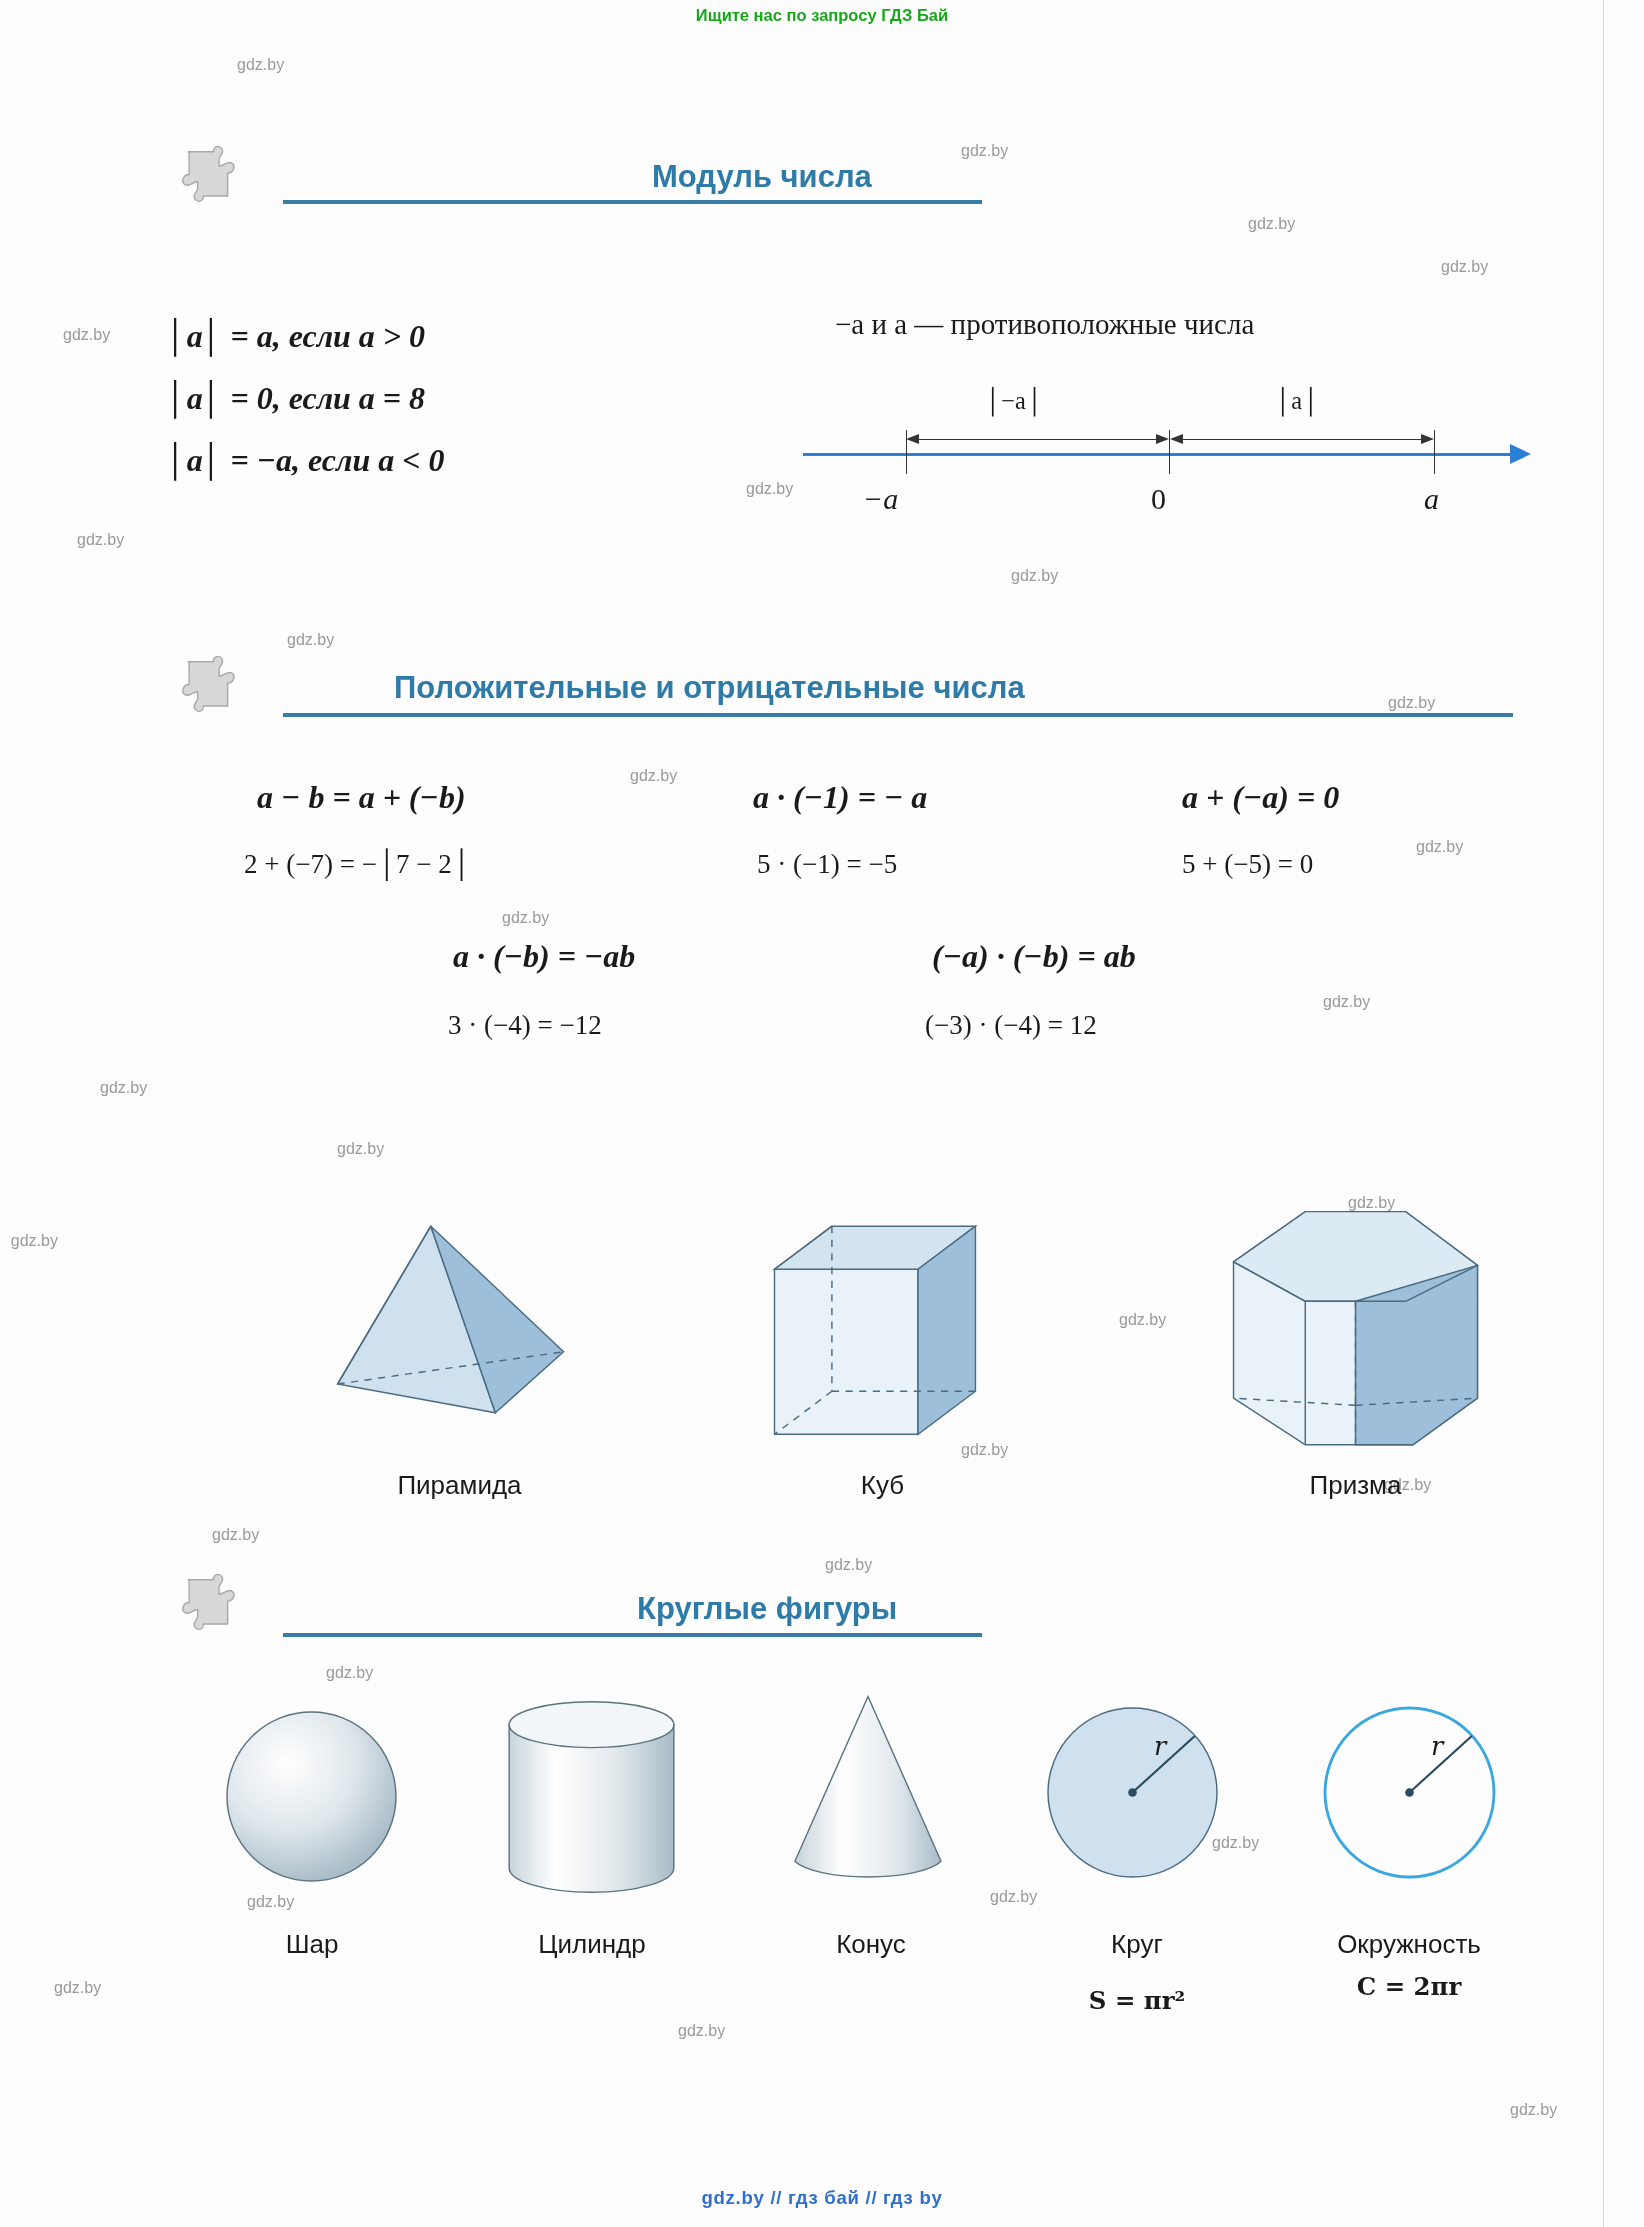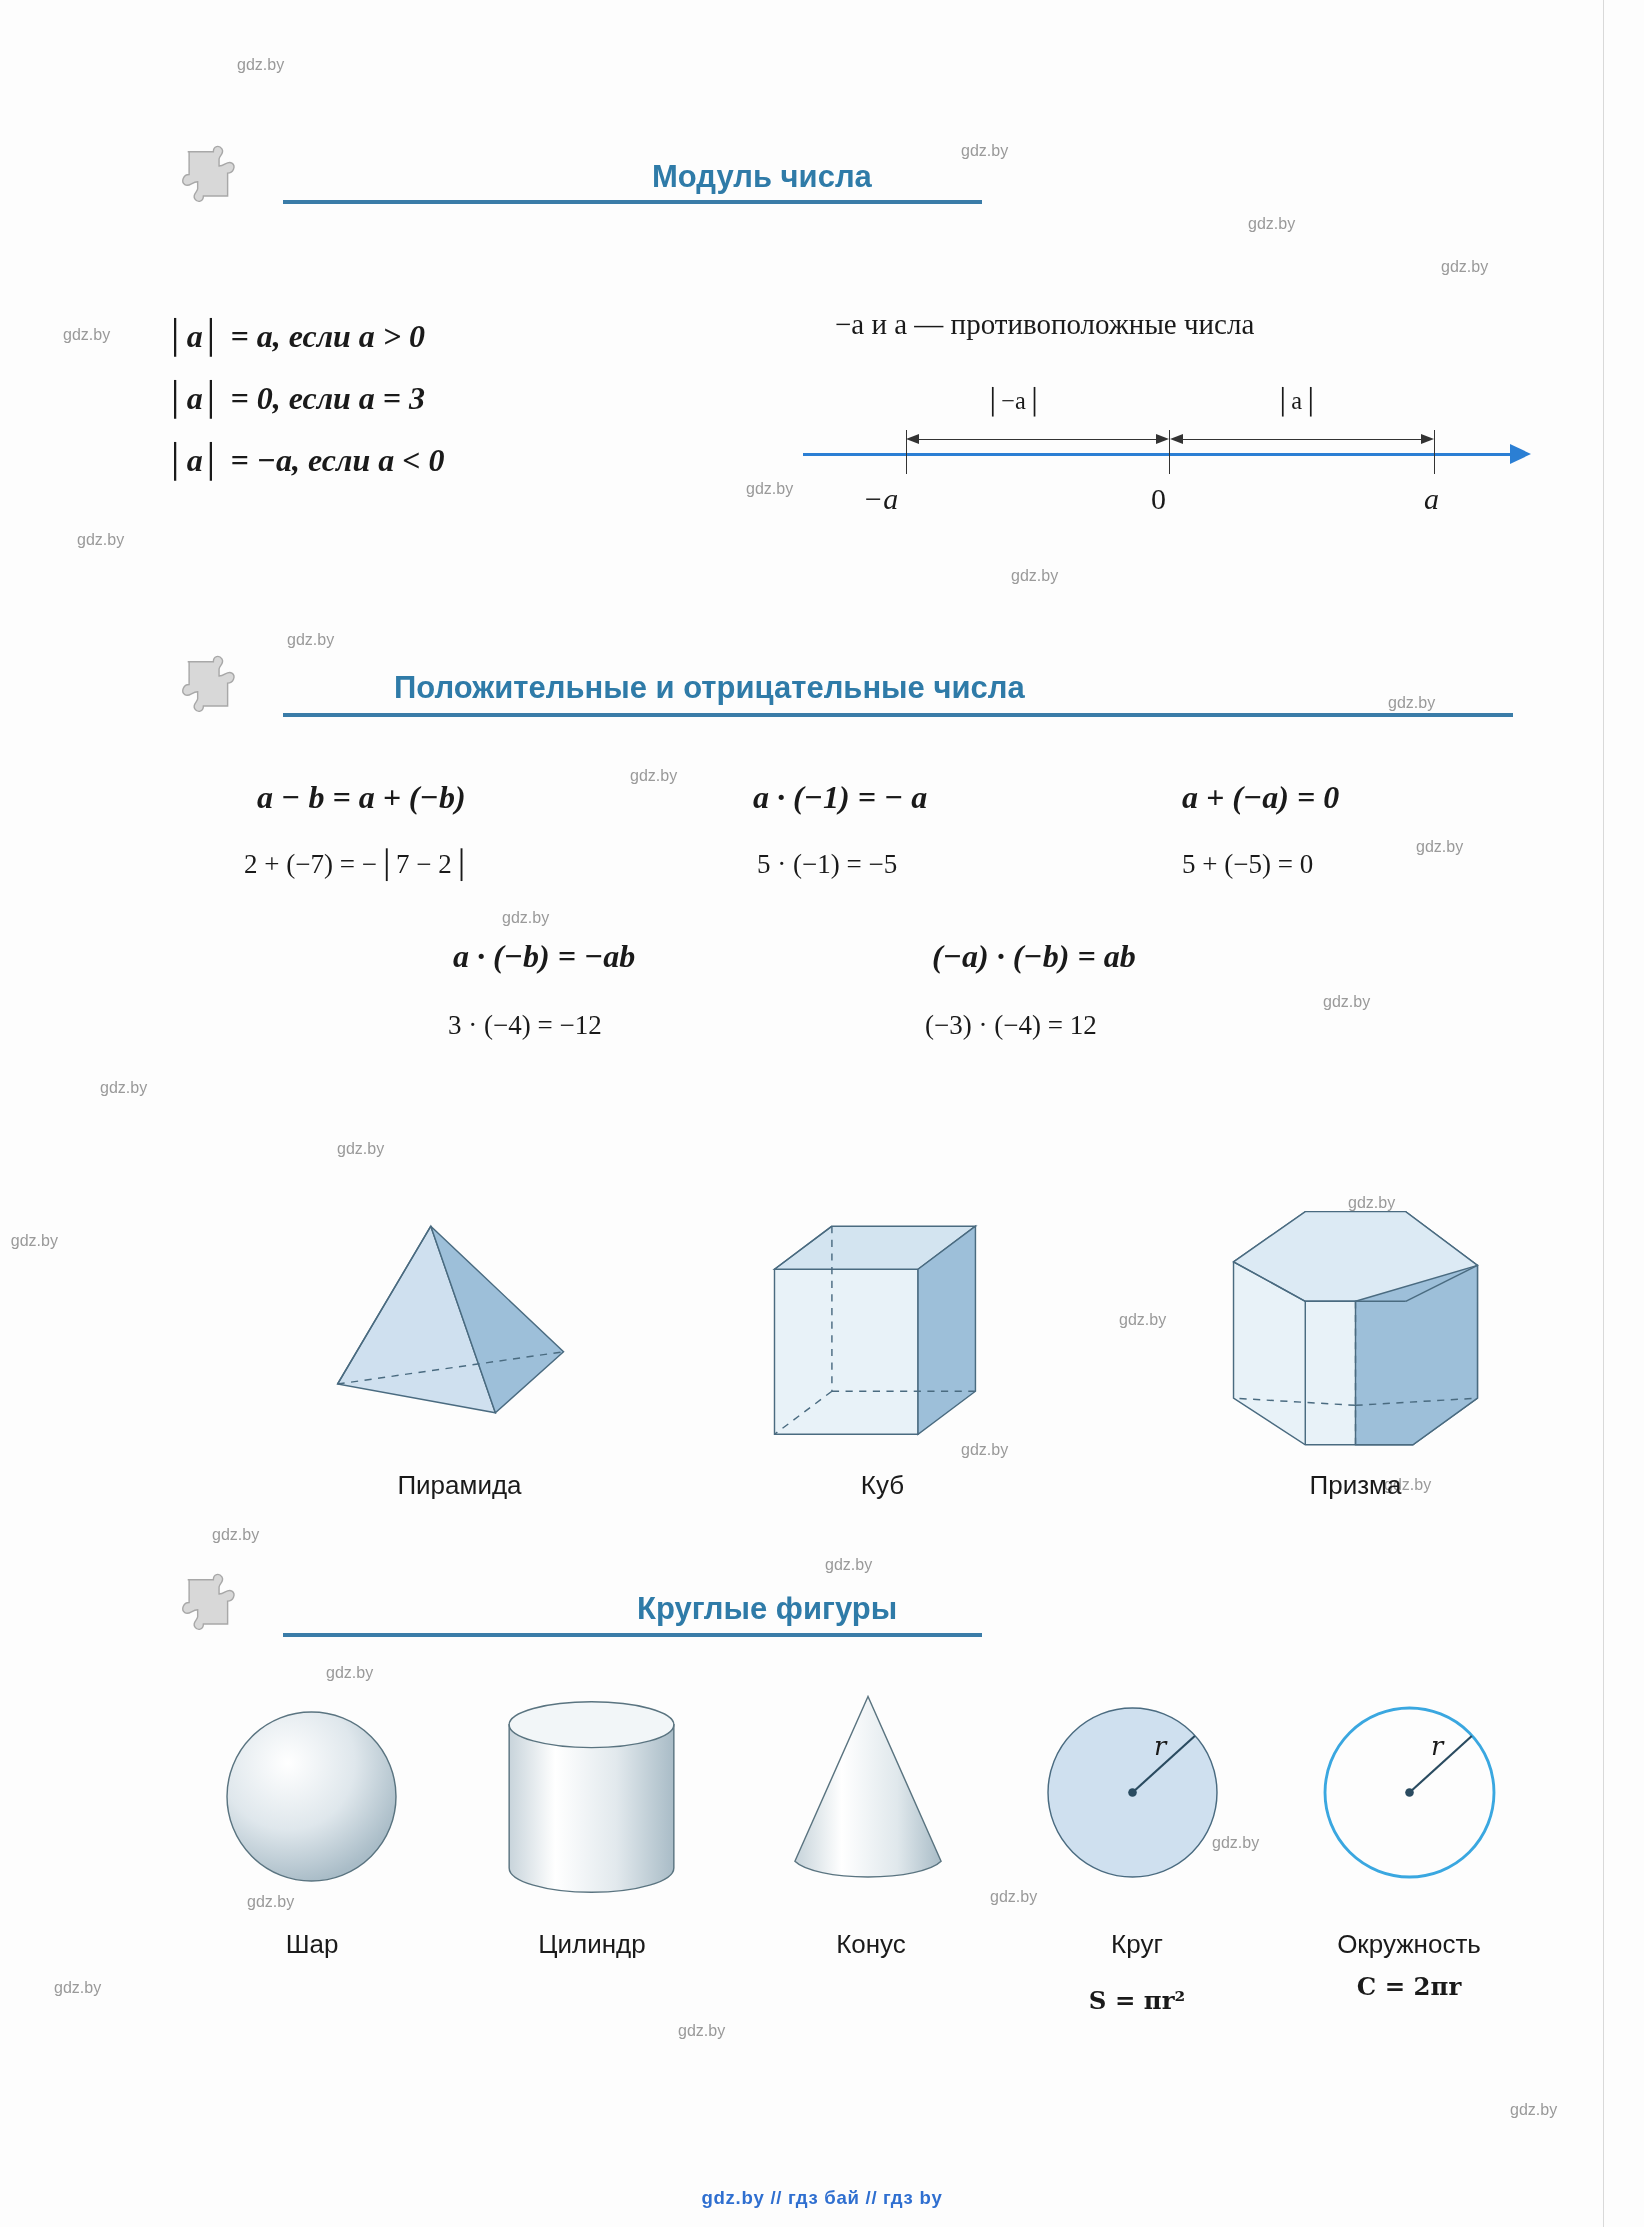--- a/index.html
+++ b/index.html
@@ -147,20 +147,21 @@
     white-space: nowrap;
   }
   svg { overflow: visible; }
 </style>
 </head>
 <body>
 
 <div class="page">
   <div class="page-rule"></div>
 
+  <div class="top-banner">Ищите нас по запросу ГДЗ Бай</div>
   <div class="bottom-banner">gdz.by  //  гдз бай  //  гдз by</div>
 
   <div class="wm" style="left:237px;  top:56px;">gdz.by</div>
   <div class="wm" style="left:961px; top:142px;">gdz.by</div>
   <div class="wm" style="left:1248px; top:215px;">gdz.by</div>
   <div class="wm" style="left:1441px; top:258px;">gdz.by</div>
   <div class="wm" style="left:63px;   top:326px;">gdz.by</div>
   <div class="wm" style="left:746px; top:480px;">gdz.by</div>
   <div class="wm" style="left:77px;  top:531px;">gdz.by</div>
   <div class="wm" style="left:1011px; top:567px;">gdz.by</div>
@@ -189,21 +190,21 @@
 
   <div class="section-head" style="left:172px; top:143px; width:810px;">
     <svg class="puzzle" viewBox="0 0 115 92">
       <path d="M22,12 L58,12 C58,4 66,2 70,8 C74,14 66,18 66,22 L66,32 C74,32 78,24 84,28 C90,32 86,42 78,42 L78,74 L44,74 C44,82 36,84 32,78 C28,72 36,68 36,64 L36,54 C28,54 24,62 18,58 C12,54 16,44 24,44 L24,12 Z" fill="#d8d8d8" stroke="#a8a8a8" stroke-width="2"></path>
     </svg>
     <div class="head-line" style="left:111px; top:57px; width:699px;"></div>
     <div class="head-title" style="left:480px; top:16px;">Модуль числа</div>
   </div>
 
   <div class="math bold-italic" style="left:167px; top:318px; font-size:32px;">│a│ = a, если a &gt; 0</div>
-  <div class="math bold-italic" style="left:167px; top:380px; font-size:32px;">│a│ = 0, если a = 3</div>
+  <div class="math bold-italic" style="left:167px; top:380px; font-size:32px;">│a│ = 0, если a = 8</div>
   <div class="math bold-italic" style="left:167px; top:442px; font-size:32px;">│a│ = −a, если a &lt; 0</div>
 
   <div class="math" style="left:835px; top:308px; font-size:29px;">−a и a — противоположные числа</div>
 
   <div class="numline" style="left:803px; top:453px; width:710px;"></div>
   <div class="arrowhead" style="left:1510px; top:444px;"></div>
   <div class="tick" style="left:906px; top:430px; height:44px;"></div>
   <div class="tick" style="left:1169px; top:430px; height:44px;"></div>
   <div class="tick" style="left:1434px; top:430px; height:44px;"></div>
 

